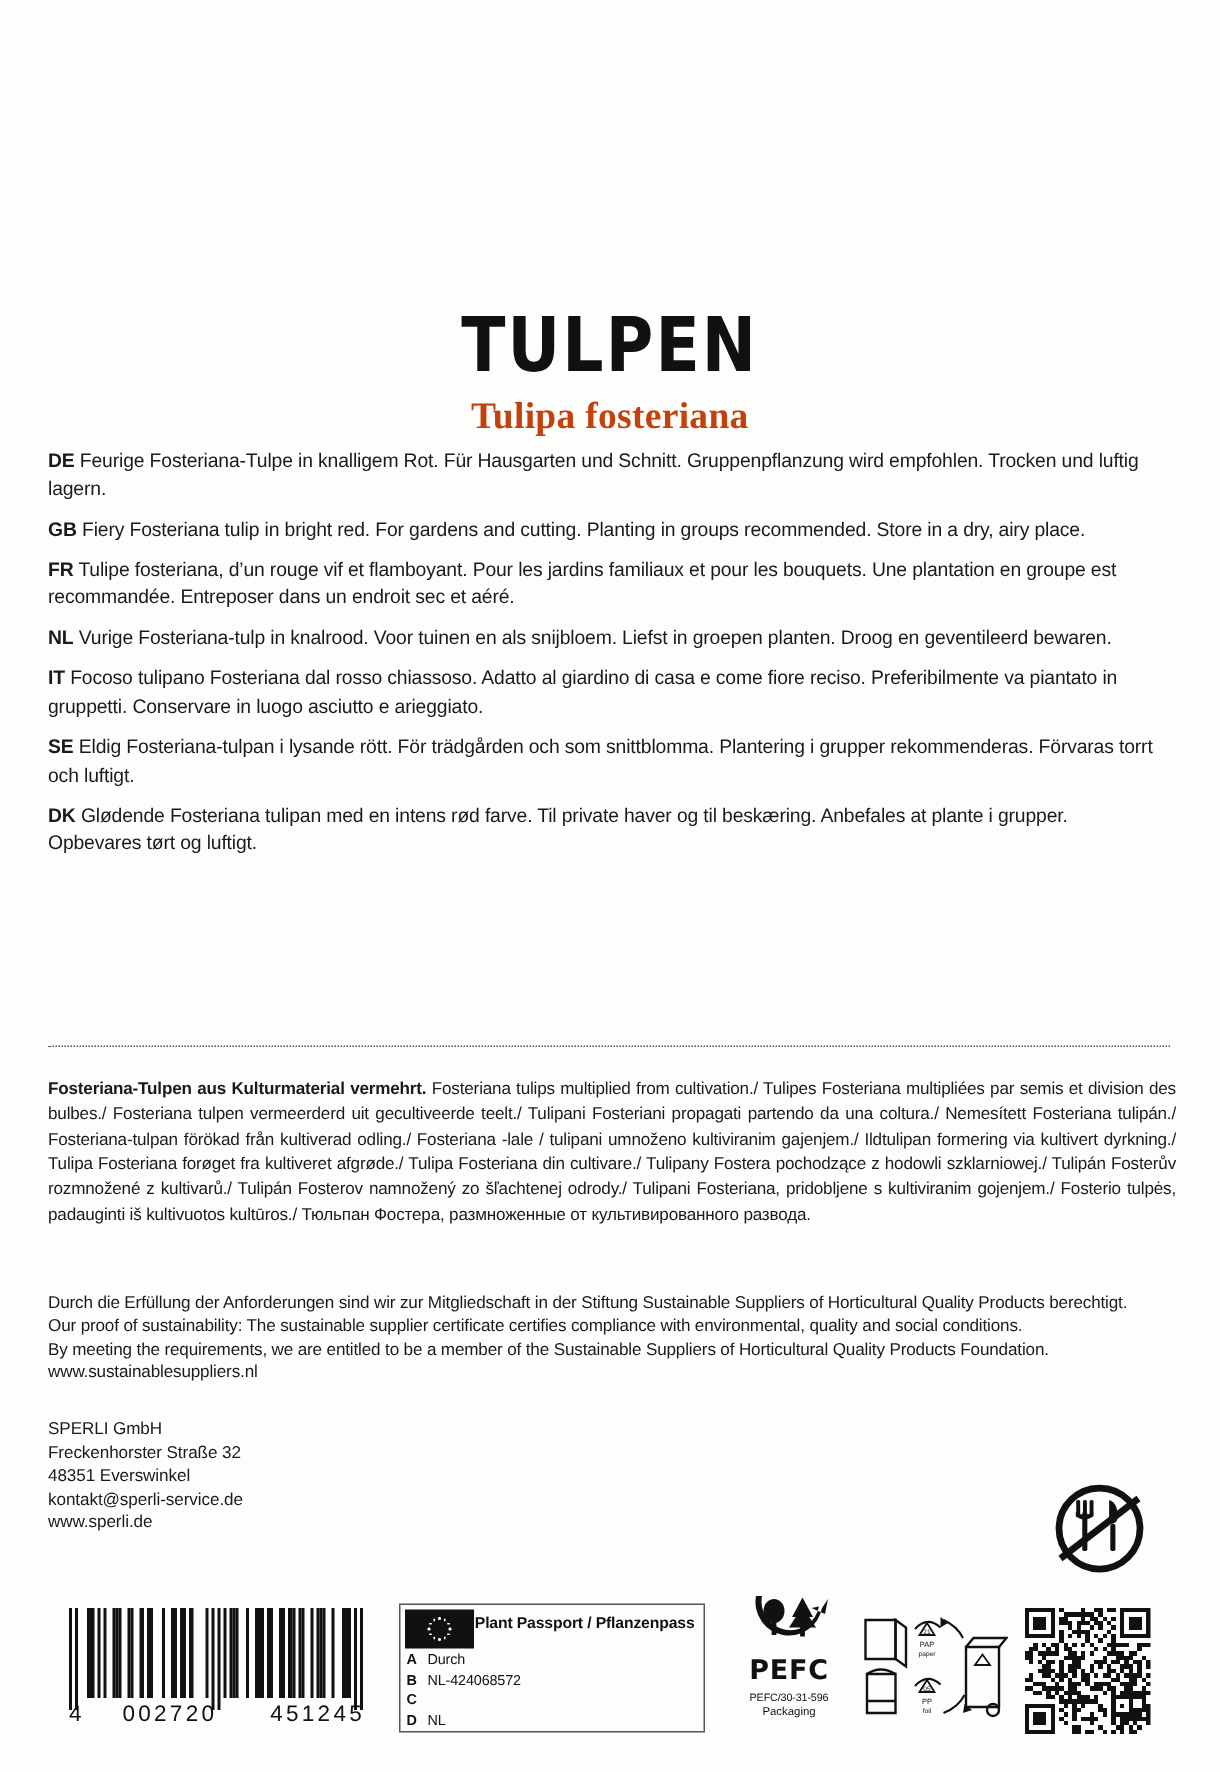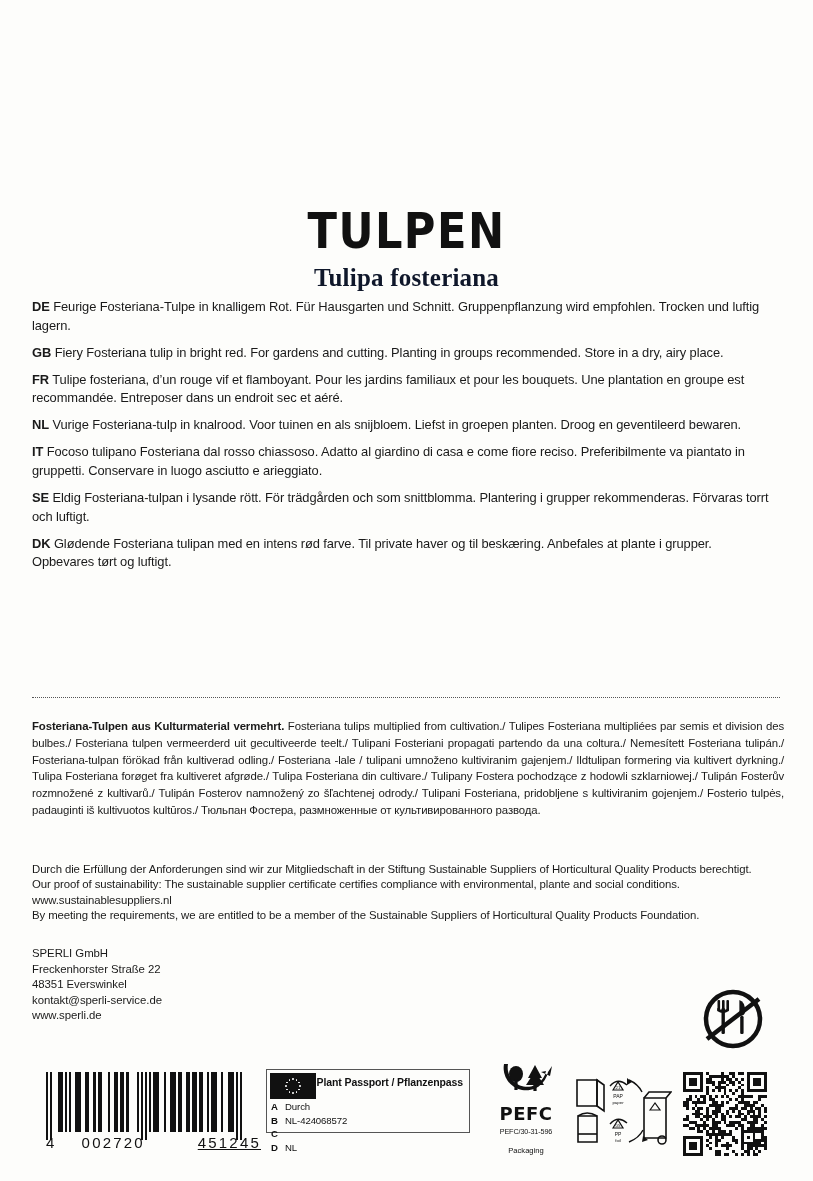--- a/index.html
+++ b/index.html
@@ -35,21 +35,21 @@
     letter-spacing: 1.5px;
     color: #111;
     line-height: 1;
     transform: scaleY(1.12) scaleX(0.96);
     transform-origin: center top;
   }
   .sub-title {
     font-family: "Liberation Serif", serif;
     font-size: 25px;
     font-weight: 700;
-    color: #0f172a;
+    color: #c2410c;
     margin-top: 14px;
     letter-spacing: 0.2px;
   }
   
   .lang-block {
     position: absolute;
     left: 32px; top: 298px;
     width: 748px;
   }
   .lang-row {
@@ -144,27 +144,27 @@
     top: 62px; left: 0;
     width: 215px;
     font-family: "Liberation Sans", sans-serif;
     font-size: 15px;
     letter-spacing: 2.2px;
     color: #111;
     display: flex;
   }
   .bd-lead { width: 14px; text-align: left; }
   .bd-left { flex: 1; text-align: center; padding-left: 4px; }
-  .bd-right { flex: 1; text-align: right; text-decoration: underline; }
+  .bd-right { flex: 1; text-align: center; }
   
   .passport {
     position: absolute;
     left: 266px; top: 1069px;
     width: 204px;
-    height: 64px;
+    height: 86px;
     border: 1px solid #555;
     background: #fdfdfb;
     box-sizing: border-box;
   }
   .passport-head {
     position: relative;
     height: 26px;
   }
   .eu-flag {
     position: absolute;
@@ -225,21 +225,20 @@
   }
   .pefc-code {
     font-size: 7.2px;
     color: #111;
     margin-top: 4px;
     letter-spacing: -0.1px;
   }
   .pefc-pack {
     font-size: 7.6px;
     color: #111;
-    margin-top: 10px;
   }
   
   .recycling {
     position: absolute;
     left: 572px; top: 1072px;
     width: 100px;
     height: 78px;
   }
   
   .qr {
@@ -277,28 +276,28 @@
     </div>
 
   <div class="divider"></div>
 
   <div class="cultivation">
     <b>Fosteriana-Tulpen aus Kulturmaterial vermehrt.</b><span> Fosteriana tulips multiplied from cultivation./ Tulipes Fosteriana multipliées par semis et division des bulbes./ Fosteriana tulpen vermeerderd uit gecultiveerde teelt./ Tulipani Fosteriani propagati partendo da una coltura./ Nemesített Fosteriana tulipán./ Fosteriana-tulpan förökad från kultiverad odling./ Fosteriana -lale / tulipani umnoženo kultiviranim gajenjem./ Ildtulipan formering via kultivert dyrkning./ Tulipa Fosteriana forøget fra kultiveret afgrøde./ Tulipa Fosteriana din cultivare./ Tulipany Fostera pochodzące z hodowli szklarniowej./ Tulipán Fosterův rozmnožené z kultivarů./ Tulipán Fosterov namnožený zo šľachtenej odrody./ Tulipani Fosteriana, pridobljene s kultiviranim gojenjem./ Fosterio tulpės, padauginti iš kultivuotos kultūros./ Тюльпан Фостера, размноженные от культивированного развода.</span>
   </div>
 
   <div class="certification" id="cert-list">
       <div>Durch die Erfüllung der Anforderungen sind wir zur Mitgliedschaft in der Stiftung Sustainable Suppliers of Horticultural Quality Products berechtigt.</div>
-      <div>Our proof of sustainability: The sustainable supplier certificate certifies compliance with environmental, plante and social conditions.</div>
+      <div>Our proof of sustainability: The sustainable supplier certificate certifies compliance with environmental, quality and social conditions.</div>
+      <div>By meeting the requirements, we are entitled to be a member of the Sustainable Suppliers of Horticultural Quality Products Foundation.</div>
       <div>www.sustainablesuppliers.nl</div>
-      <div>By meeting the requirements, we are entitled to be a member of the Sustainable Suppliers of Horticultural Quality Products Foundation.</div>
     </div>
 
   <div class="address" id="addr-list">
       <div>SPERLI GmbH</div>
-      <div>Freckenhorster Straße 22</div>
+      <div>Freckenhorster Straße 32</div>
       <div>48351 Everswinkel</div>
       <div>kontakt@sperli-service.de</div>
       <div>www.sperli.de</div>
     </div>
 
 
   <div class="barcode-wrap">
     <div class="barcode-bars" id="barcode-bars">
         <i class="tall" style="width: 2.06731px;"></i>
         <i class="g" style="width: 2.06731px;"></i>

